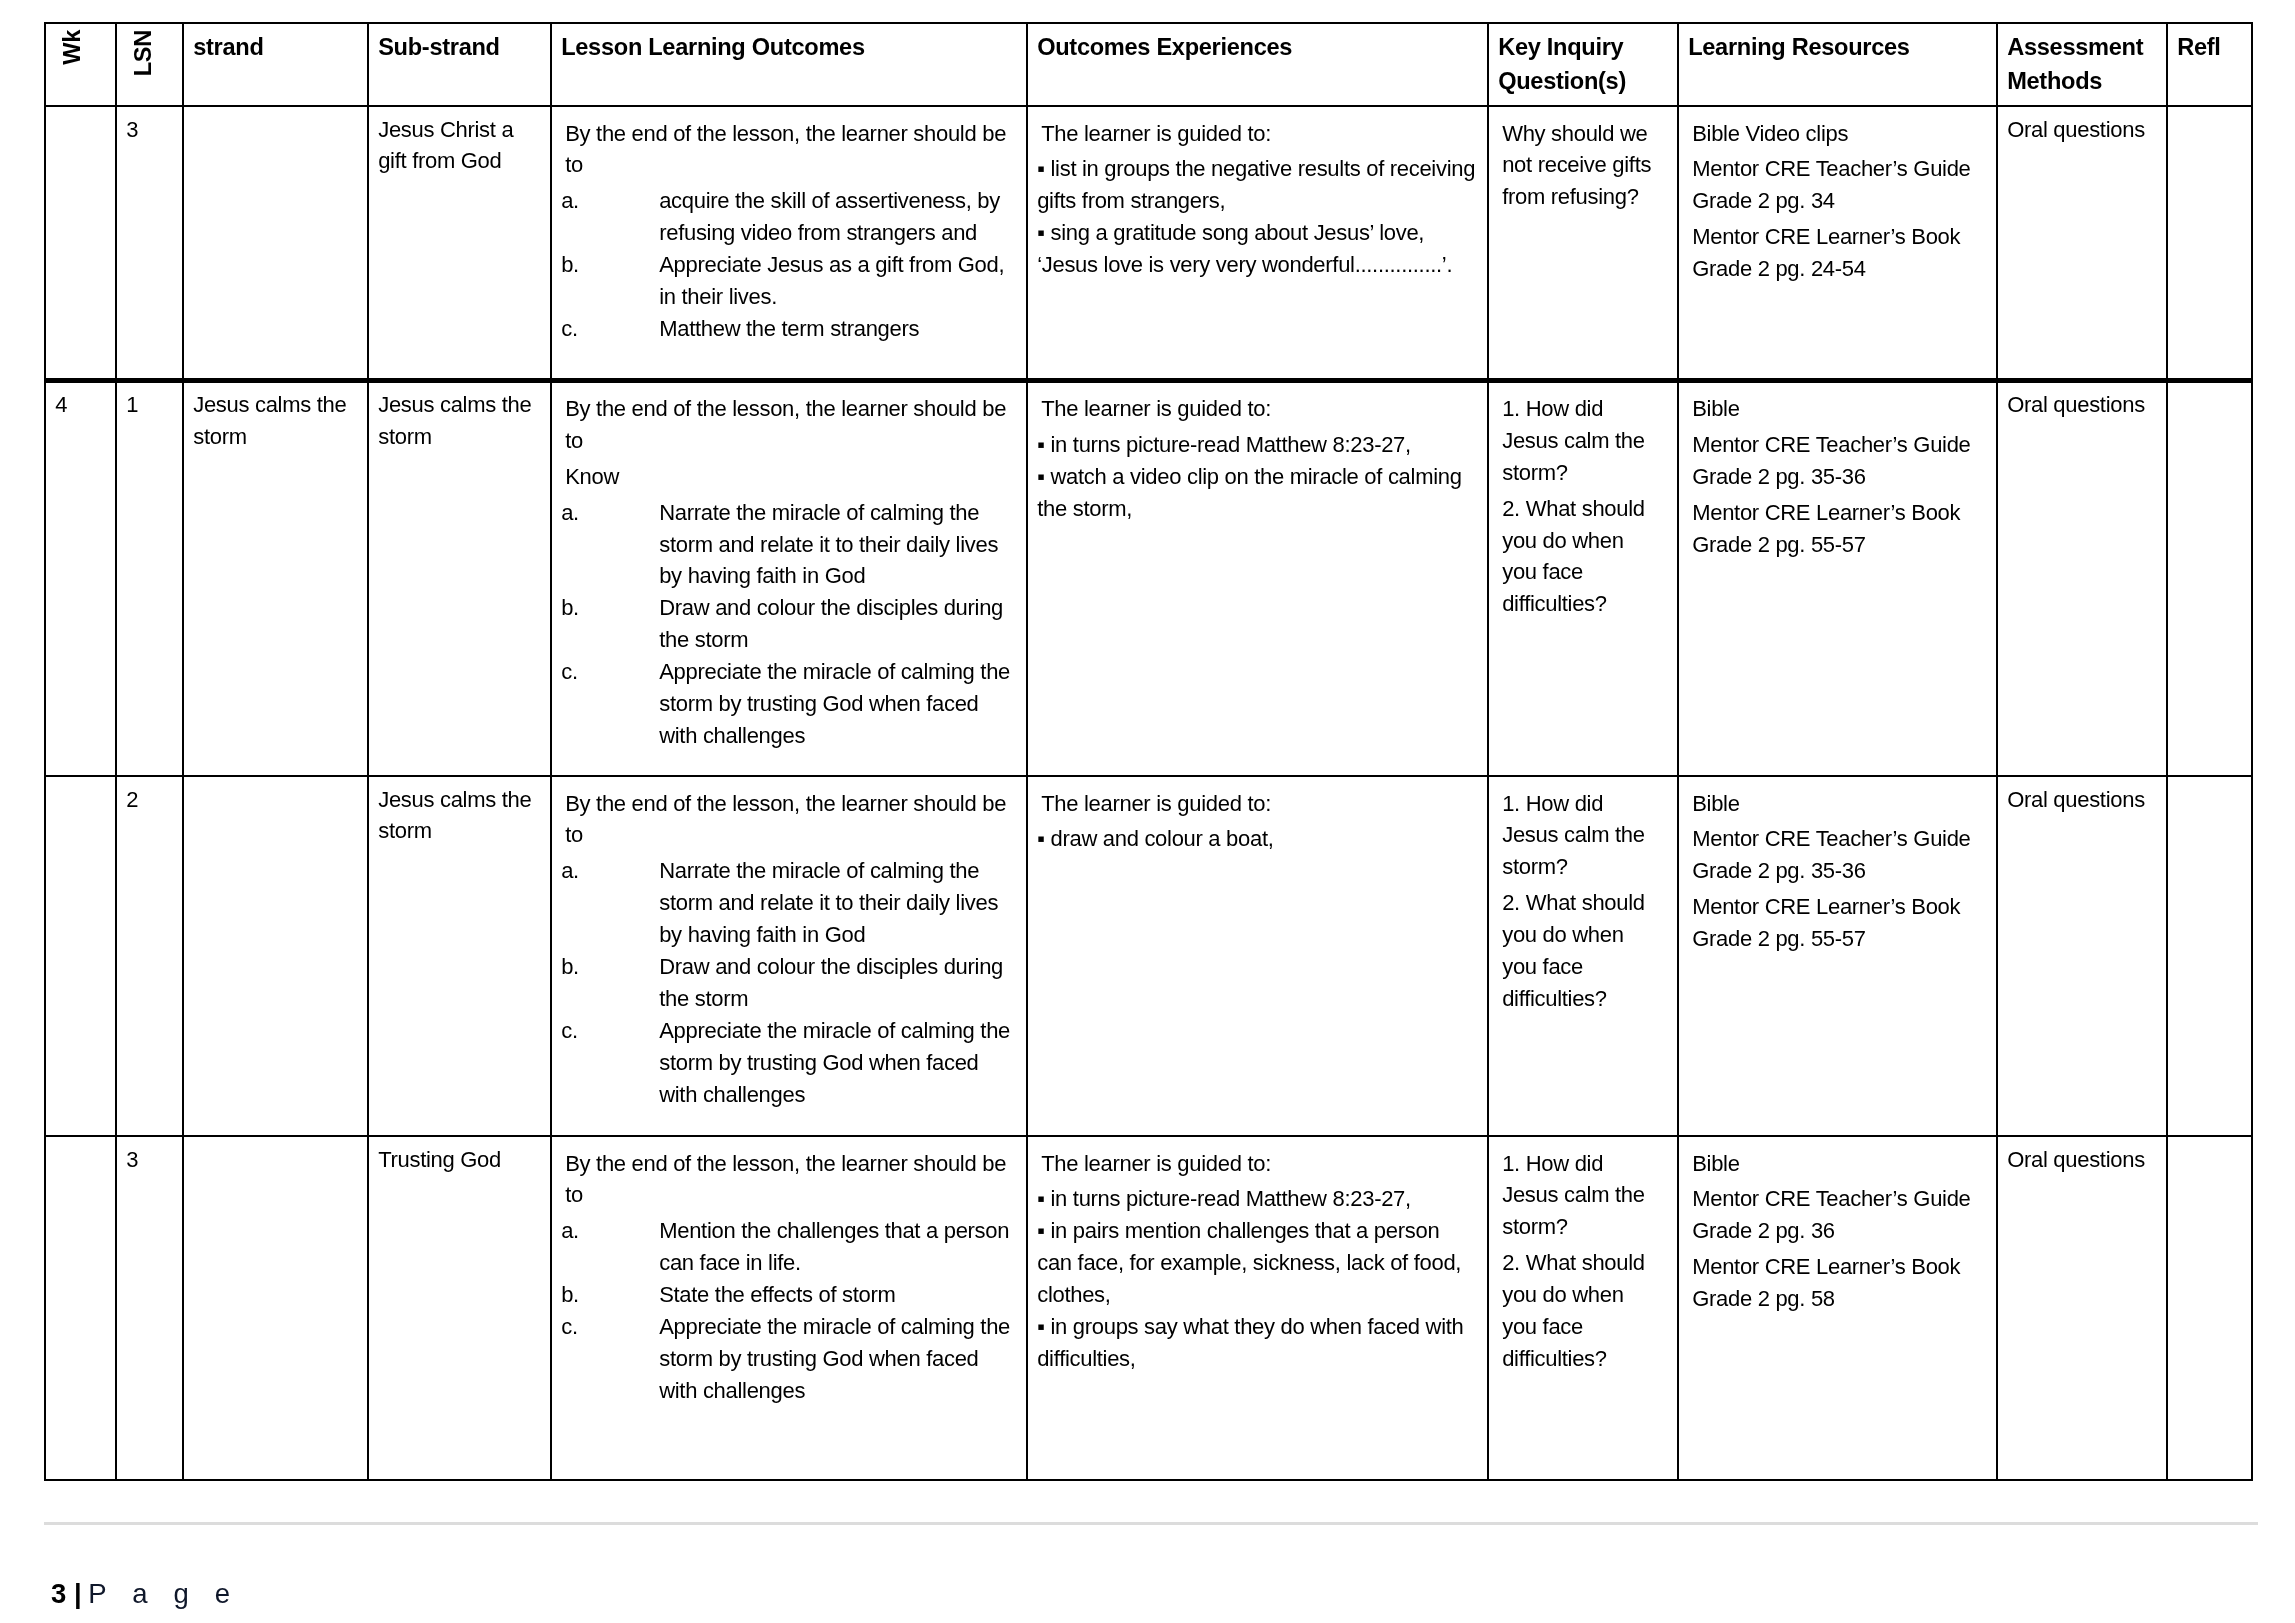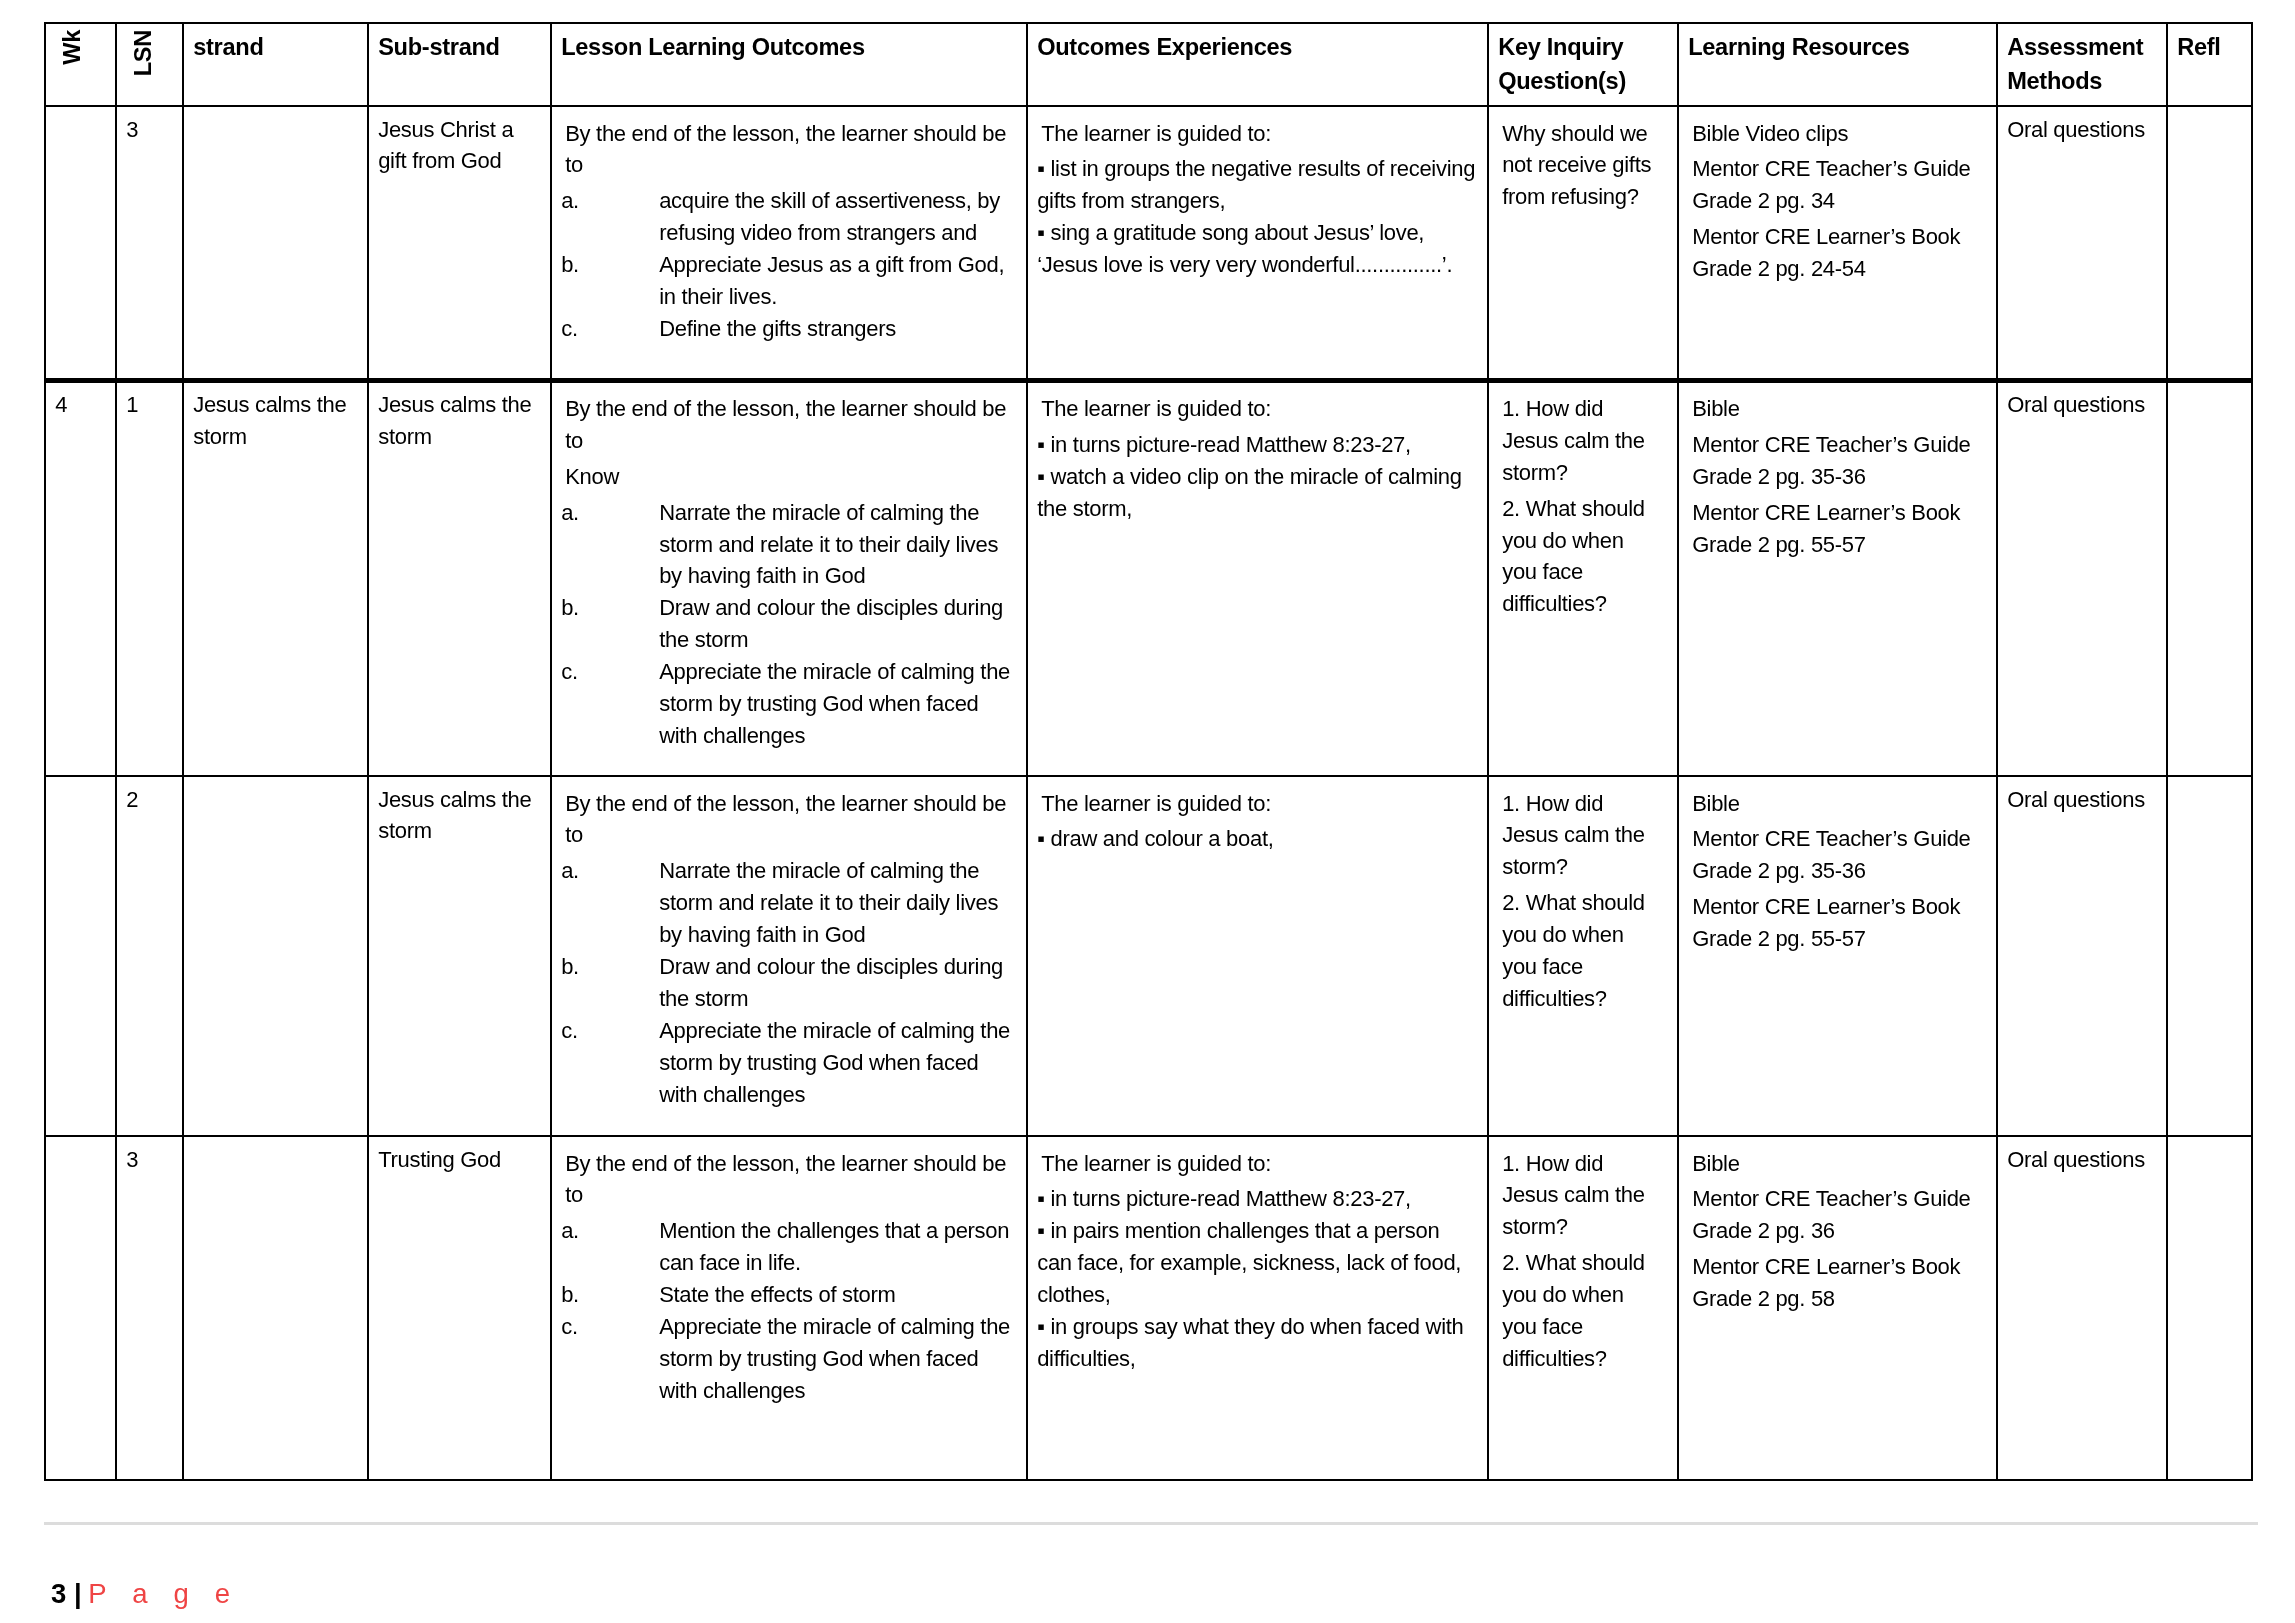--- a/index.html
+++ b/index.html
@@ -85,21 +85,21 @@
   .footer {
     position: absolute;
     left: 51px;
     top: 1578px;
     font-size: 27.5px;
     color: #000000;
   }
   .footer .fnum { font-weight: bold; letter-spacing: 1.3px; }
   .footer .fsep { font-weight: bold; margin: 0 6.5px; }
   .footer .flabel {
-    color: #ef4444;
+    color: #0f172a;
     letter-spacing: 9.2px;
   }
 </style>
 </head>
 <body>
 
 <div class="sheet">
 
   <table class="sow">
     <colgroup>
@@ -140,21 +140,21 @@
           <div class="oitem">
               <span class="letter">a.</span>
               <span class="otext">acquire the skill of assertiveness, by refusing video from strangers and</span>
             </div>
           <div class="oitem">
               <span class="letter">b.</span>
               <span class="otext">Appreciate Jesus as a gift from God, in their lives.</span>
             </div>
           <div class="oitem">
               <span class="letter">c.</span>
-              <span class="otext">Define the gifts strangers</span>
+              <span class="otext">Matthew the term strangers</span>
             </div>
         </td>
         <td class="c-exp">
           <div class="cellline">The learner is guided to:</div>
           <div class="bullet">list in groups the negative results of receiving gifts from strangers,</div>
           <div class="bullet">sing a gratitude song about Jesus’ love, ‘Jesus love is very very wonderful...............’.</div>
         </td>
         <td class="c-kiq">
           <div class="cellline">Why should we not receive gifts from refusing?</div>
         </td>

